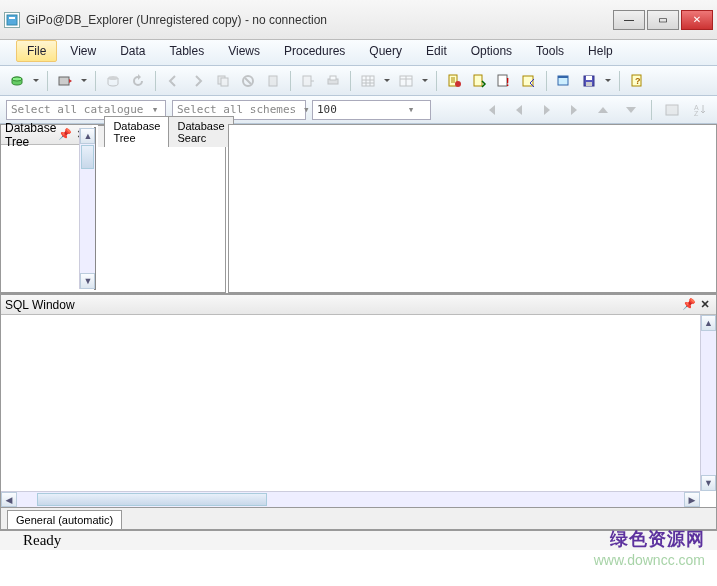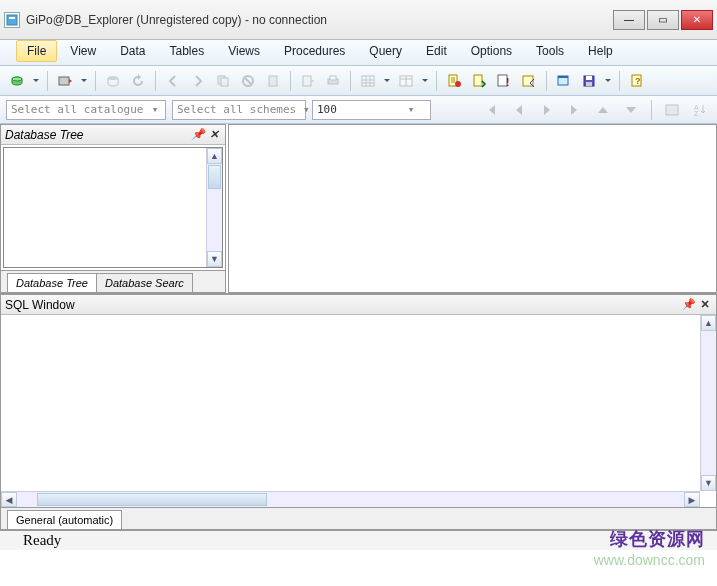--- a/index.html
+++ b/index.html
@@ -19,21 +19,21 @@
 .tb-btn { width: 22px; height: 22px; border: 1px solid transparent; display: flex; align-items: center; justify-content: center; cursor: pointer; border-radius: 2px; }
 .tb-btn.disabled { opacity: 0.45; cursor: default; }
 .tb-btn svg { width: 16px; height: 16px; }
 .tb-sep { width: 1px; height: 20px; background: #bcc; margin: 0 3px; }
 .tb-split { width: 10px; display: flex; align-items: center; justify-content: center; }
 .tb-split::after { content: ""; border: 3px solid transparent; border-top-color: #555; margin-top: 3px; }
 .combo { display: flex; align-items: center; border: 1px solid #aab; background: #fff; height: 20px; font-family: monospace; font-size: 11px; color: #888; }
 .combo input { border: none; outline: none; padding: 0 4px; font-family: monospace; font-size: 11px; color: #888; background: transparent; }
 .combo .dd { width: 16px; text-align: center; color: #888; cursor: pointer; }
 .content-top { display: flex; height: 170px; border-bottom: 1px solid #999; }
-.panel { border: 1px solid #999; display: flex; flex-direction: column; background: #fff; font-style: italic; }
+.panel { border: 1px solid #999; display: flex; flex-direction: row; background: #fff; }
 .panel-header { height: 20px; background: linear-gradient(#f8f8f8,#e8e8e8); border-bottom: 1px solid #bbb; display: flex; align-items: center; padding: 0 4px; font-size: 12px; }
 .panel-header .title { flex: 1; }
 .pin-icon, .x-icon { width: 14px; height: 14px; display: flex; align-items: center; justify-content: center; cursor: pointer; margin-left: 2px; color: #333; font-weight: bold; font-size: 11px; }
 .tree-body { flex: 1; background: #fff; border: 1px solid #888; margin: 2px; position: relative; }
 .tree-scroll { position: absolute; right: 0; top: 0; bottom: 0; width: 16px; background: #eef; border-left: 1px solid #ccd; }
 .tree-scroll .arrow { height: 16px; background: linear-gradient(#fafcff,#dce6f0); border: 1px solid #bcd; display: flex; align-items: center; justify-content: center; font-size: 9px; color: #557; }
 .tree-scroll .thumb { height: 24px; background: linear-gradient(#e8f0fa,#c8d8ea); border: 1px solid #acd; margin: 1px; }
 .bottom-tabs { height: 22px; border-top: 1px solid #999; display: flex; align-items: flex-end; background: #f0f0f0; padding: 0 6px; }
 .tab { padding: 3px 8px; border: 1px solid #999; border-bottom: none; background: #fff; font-size: 11px; cursor: pointer; margin-right: -1px; }
 .tab.inactive { background: #eee; }

